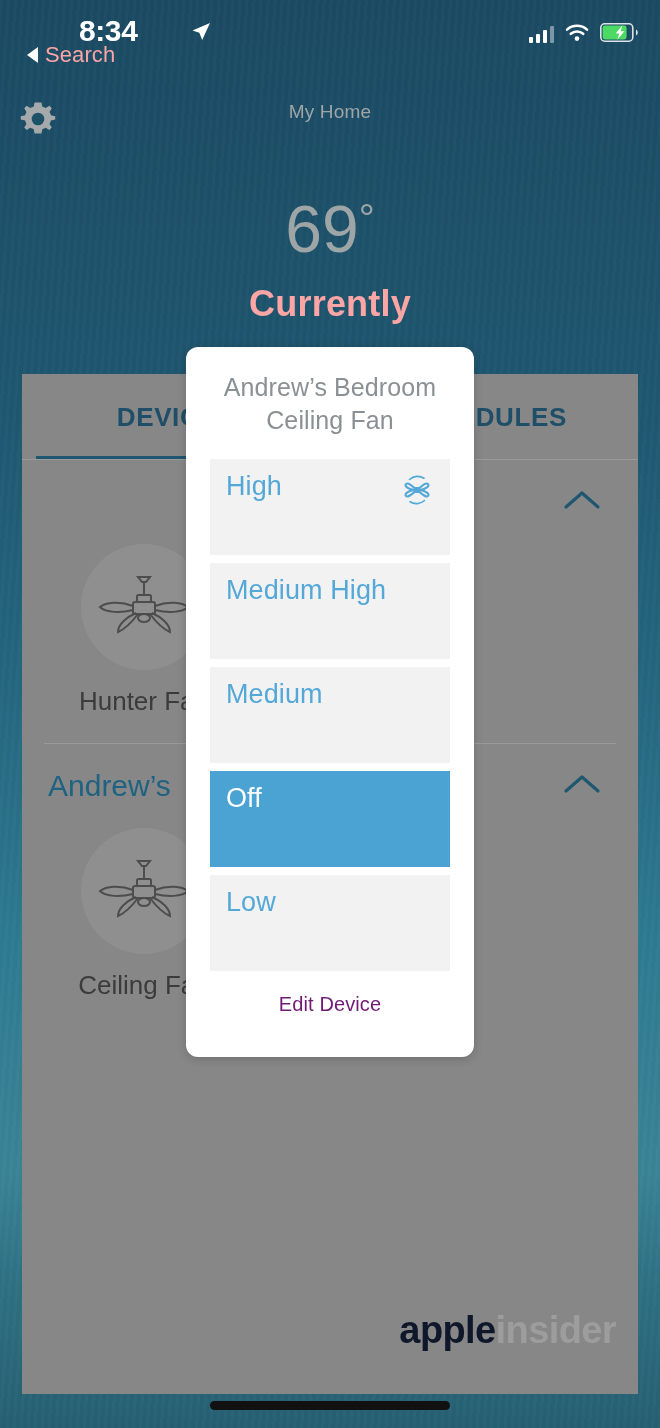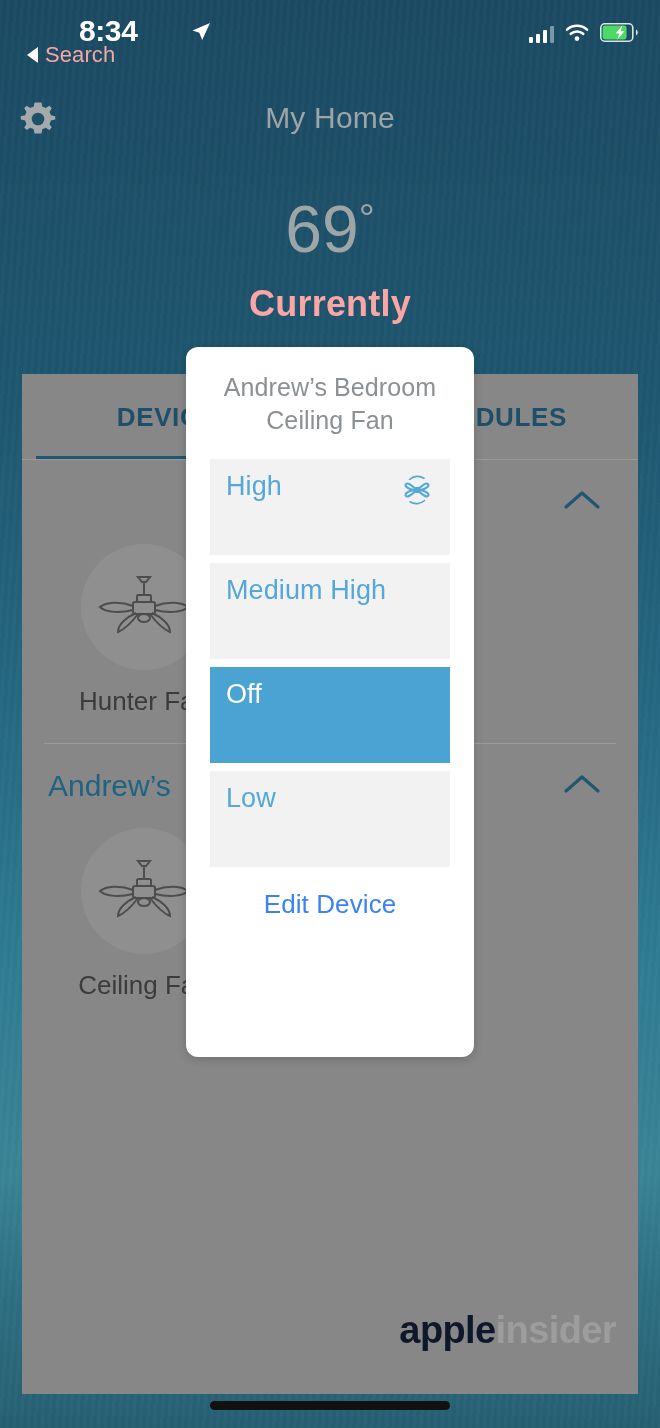--- a/index.html
+++ b/index.html
@@ -65,21 +65,21 @@
     border-top:8px solid transparent;
     border-bottom:8px solid transparent;
     border-right:11px solid #fff;
   }
 
   
   #navbar{ position:absolute; top:96px; left:0; right:0; height:56px; z-index:5; }
   #gear{ position:absolute; left:18px; top:3px; }
   #home-title{
     position:absolute; left:0; right:0; top:5px; text-align:center;
-    font-size:30px; color:#9fa5a7; letter-spacing:.2px;
+    font-size:19px; color:#9fa5a7; letter-spacing:.2px;
   }
 
   #weather{
     position:absolute; top:196px; left:0; right:0; text-align:center; z-index:5;
   }
   #temp{
     font-size:66px; color:#9ea5a6; font-weight:300; letter-spacing:0;
     line-height:1; font-family:"Liberation Sans", sans-serif;
   }
   #temp .deg{ font-size:40px; vertical-align:top; position:relative; top:2px; }
@@ -150,21 +150,21 @@
     height:96px; background:#f2f2f2; margin-bottom:8px;
     padding:12px 16px 0;
     display:flex; align-items:flex-start; justify-content:space-between;
   }
   .opt .lbl{ font-size:27px; color:#53a8d8; letter-spacing:.1px; }
   .opt.selected{ background:#4ba3d4; }
   .opt.selected .lbl{ color:#fff; }
   .opt .fanicon{ margin-top:2px; }
   #edit-device{
     text-align:center; margin-top:22px;
-    font-size:26px; color:#3b82f6; letter-spacing:.1px;
+    font-size:20px; color:#701a75; letter-spacing:.1px;
   }
 
   
   #home-ind{
     position:absolute; left:50%; transform:translateX(-50%);
     bottom:18px; width:240px; height:9px; border-radius:5px;
     background:#111; z-index:30;
   }
 </style>
 </head>
@@ -326,20 +326,23 @@
             <path d="M24.5 27.5 A12 12 0 0 1 10 28.8" stroke-width="1.6"></path>
           </g>
         </svg>
       </span>
     </div>
 
     <div class="opt">
       <span class="lbl">Medium High</span>
     </div>
 
+    <div class="opt">
+      <span class="lbl">Medium</span>
+    </div>
 
     <div class="opt selected">
       <span class="lbl">Off</span>
     </div>
 
     <div class="opt">
       <span class="lbl">Low</span>
     </div>
 
   </div>

